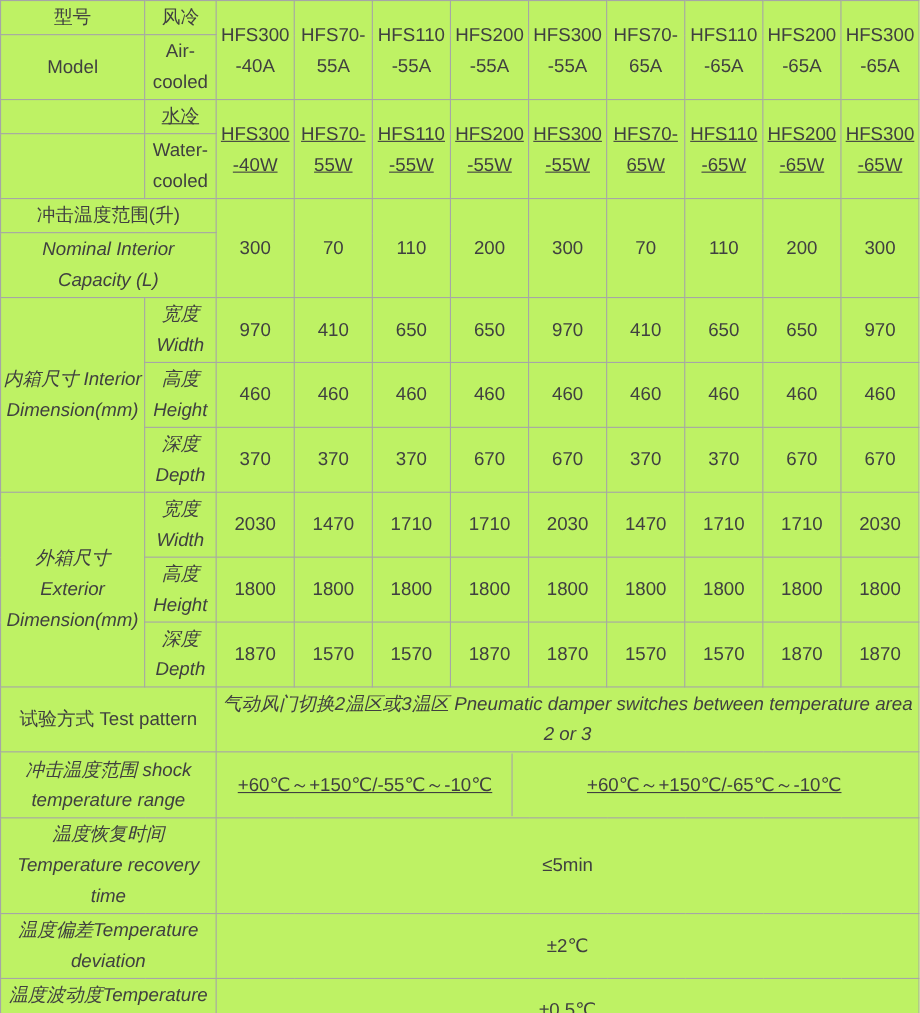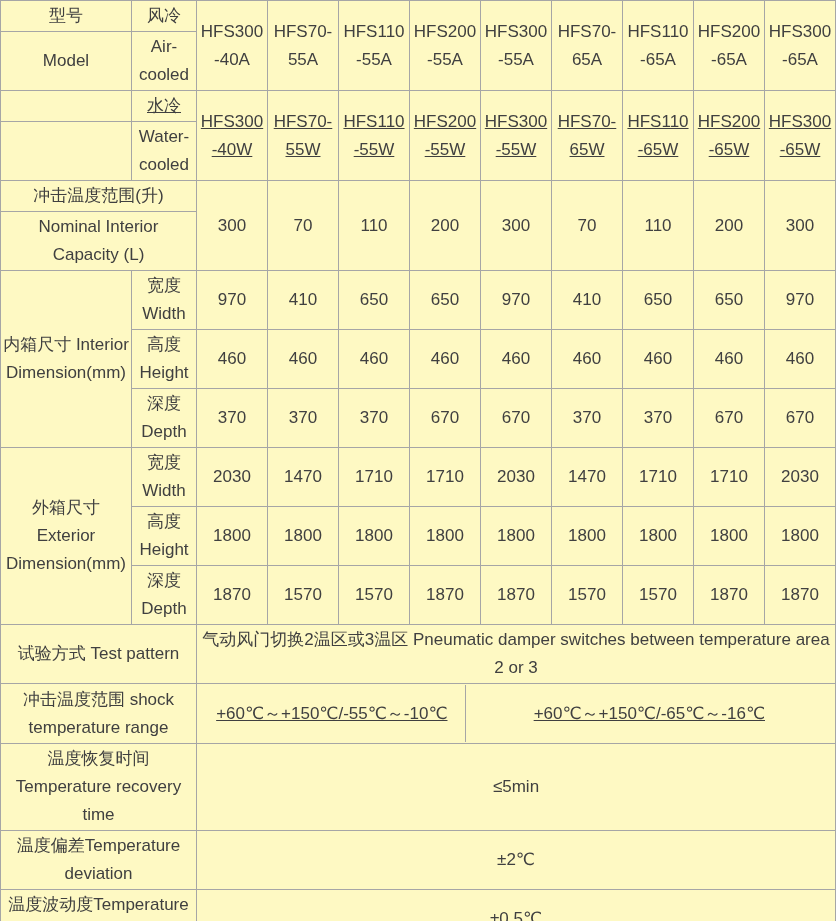--- a/index.html
+++ b/index.html
@@ -3,21 +3,21 @@
 <meta charset="utf-8">
 <style>
   html, body {
     margin: 0;
     padding: 0;
     background: #ffffff;
   }
   #page {
     width: 836px;
     height: 921px;
-    background: #fef9c3;
+    background: #bef264;
     box-sizing: border-box;
     font-family: "Liberation Sans", "DejaVu Sans", sans-serif;
   }
   table.spec {
     border-collapse: collapse;
     table-layout: fixed;
     width: 836px;
     color: #404040;
     font-size: 17px;
     line-height: 28px;
@@ -25,21 +25,21 @@
     border-bottom: 3px solid #4d4d4d;
   }
   table.spec td {
     border: 1px solid #a6a6a6;
     text-align: center;
     vertical-align: middle;
     padding: 1px 2px;
     overflow: hidden;
     word-wrap: break-word;
   }
-  .pre { white-space: pre-line; }
+  .pre { white-space: pre-line; font-style: italic; }
   
   .h30 { height: 29px; }
   .h58 { height: 57px; }
   .h28 { height: 27px; text-decoration: underline; }
   .h29 { height: 28px; }
   .h56 { height: 55px; }
   .h57 { height: 56px; }
   .h82 { height: 81px; margin-left: 13px; }
   .h60 { height: 59px; }
   
@@ -230,21 +230,21 @@
       <td colspan="9" class="pre">气动风门切换2温区或3温区 Pneumatic damper switches between temperature area
 2 or 3</td>
     </tr>
 
     <tr class="h58">
       <td colspan="2" class="pre">冲击温度范围 shock
 temperature  range</td>
       <td colspan="9" class="shock-td">
         <div class="shock-wrap">
           <div class="shock-left">+60℃～+150℃/-55℃～-10℃</div>
-          <div class="shock-right">+60℃～+150℃/-65℃～-16℃</div>
+          <div class="shock-right">+60℃～+150℃/-65℃～-10℃</div>
         </div>
       </td>
     </tr>
 
     <tr class="h82">
       <td colspan="2" class="pre">温度恢复时间
 Temperature recovery
 time</td>
       <td colspan="9">≤5min</td>
     </tr>

